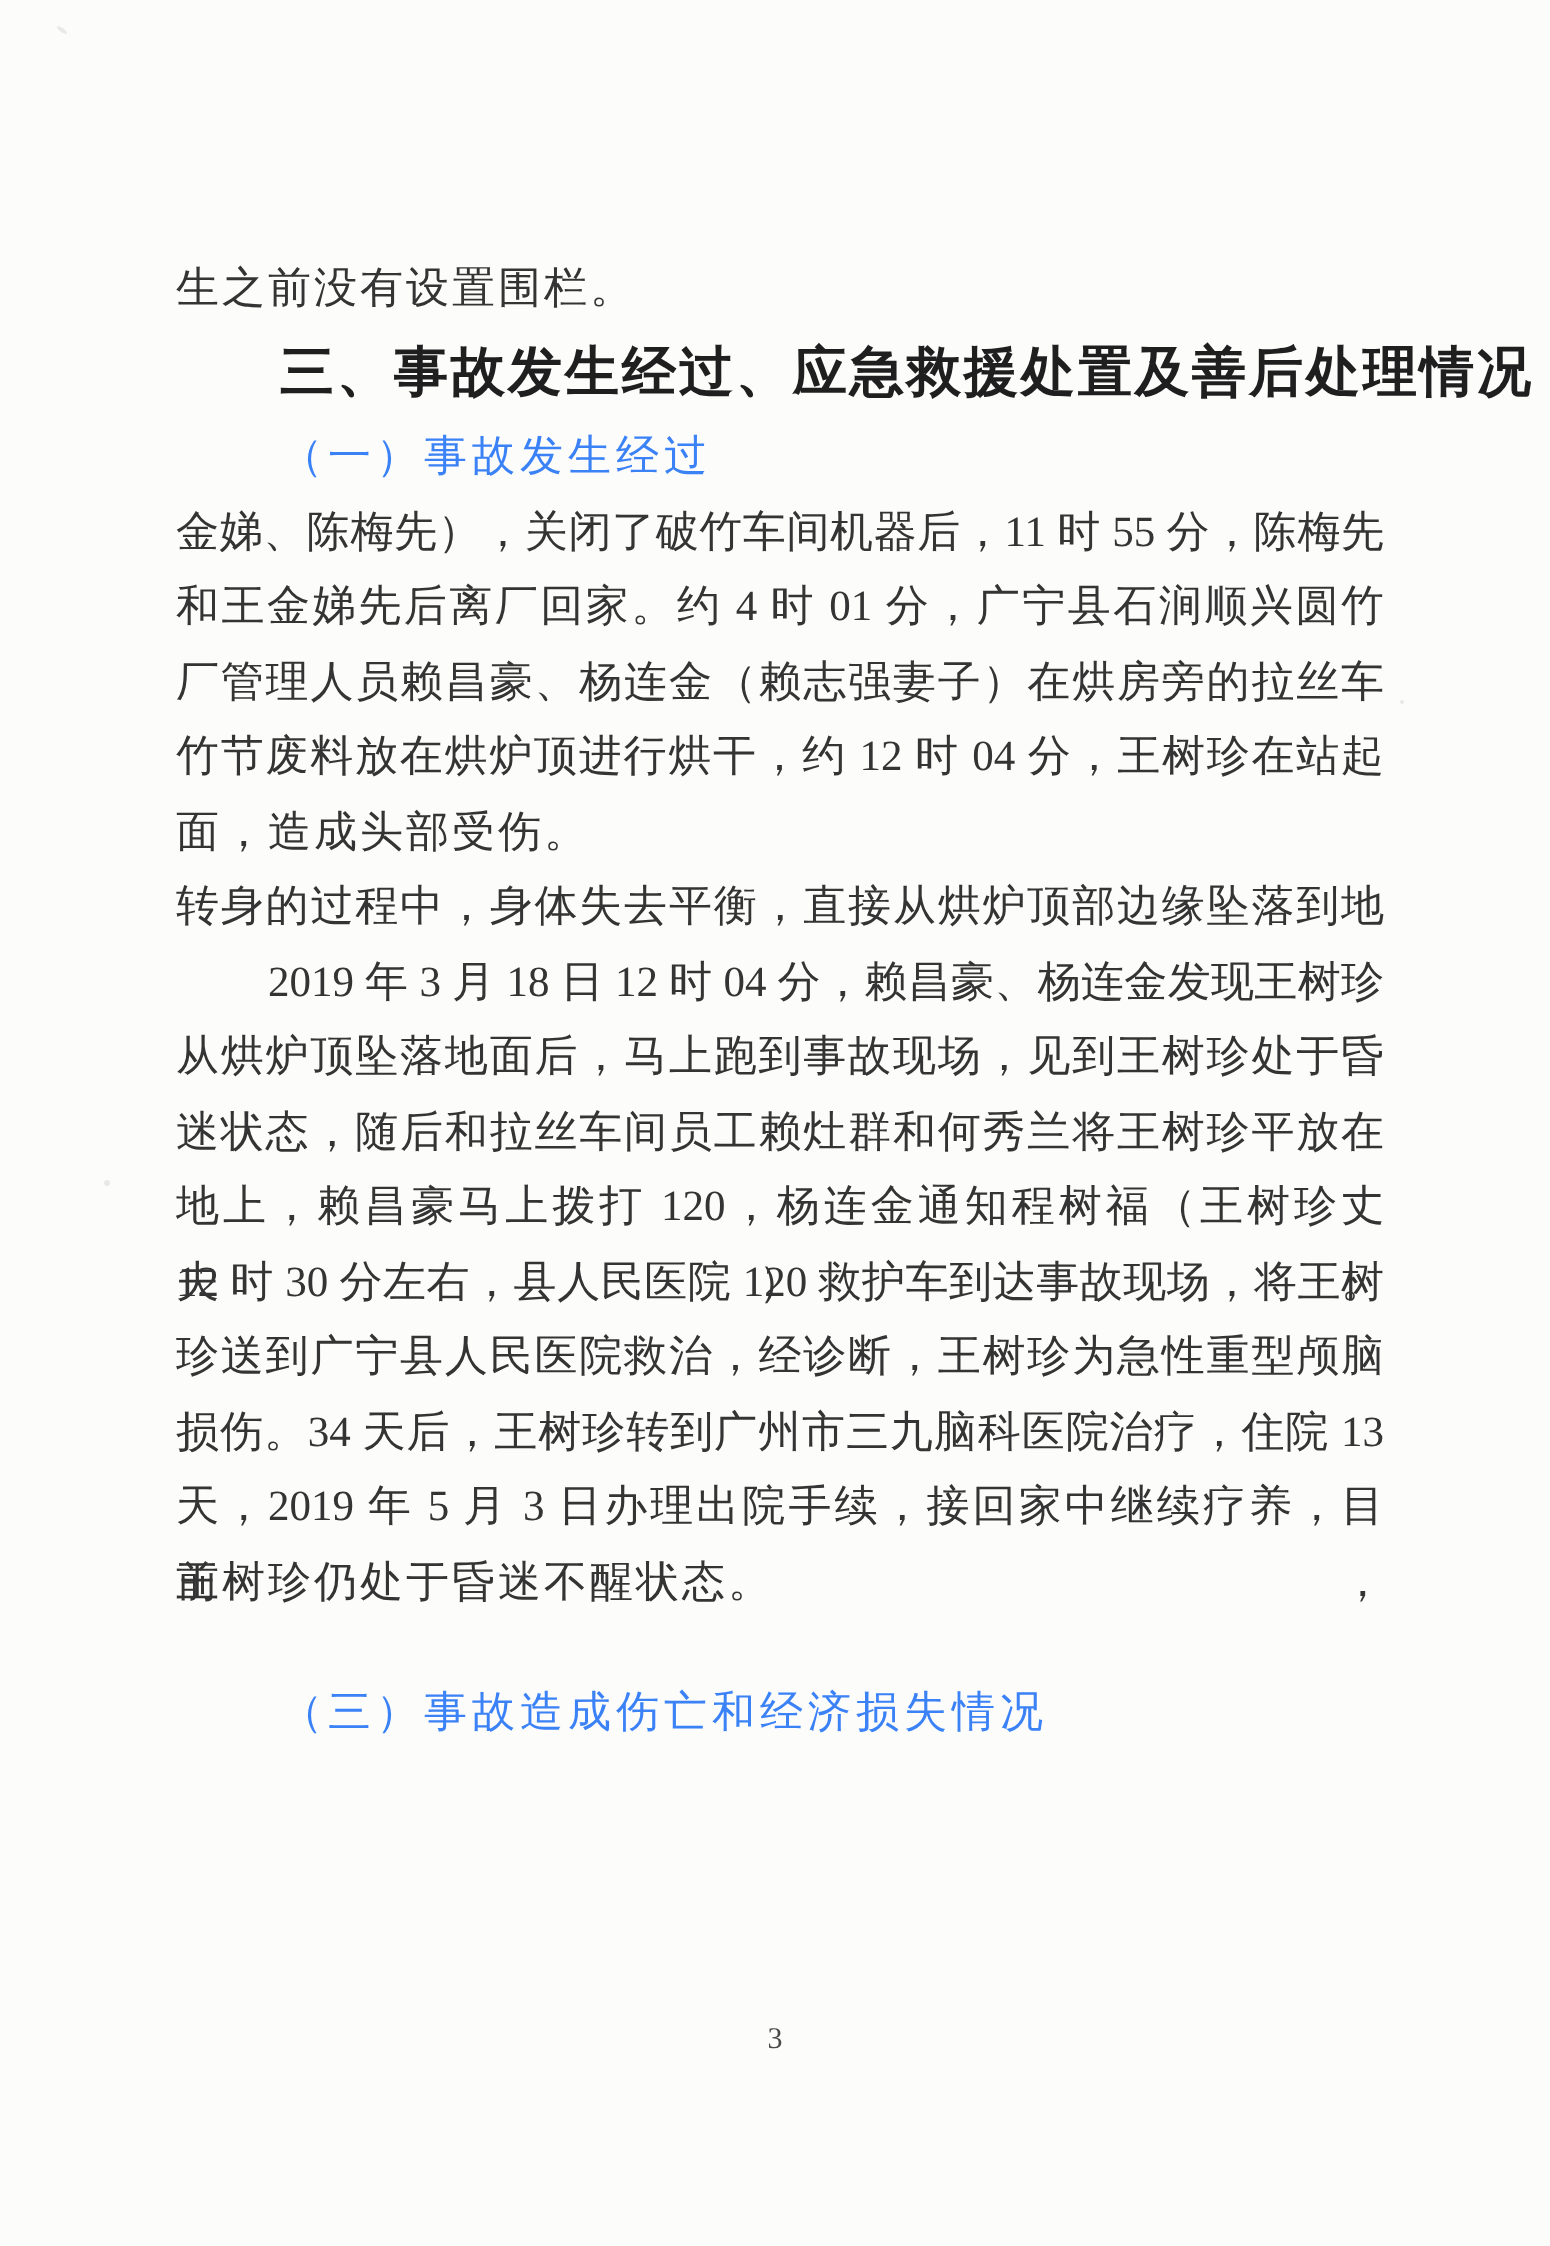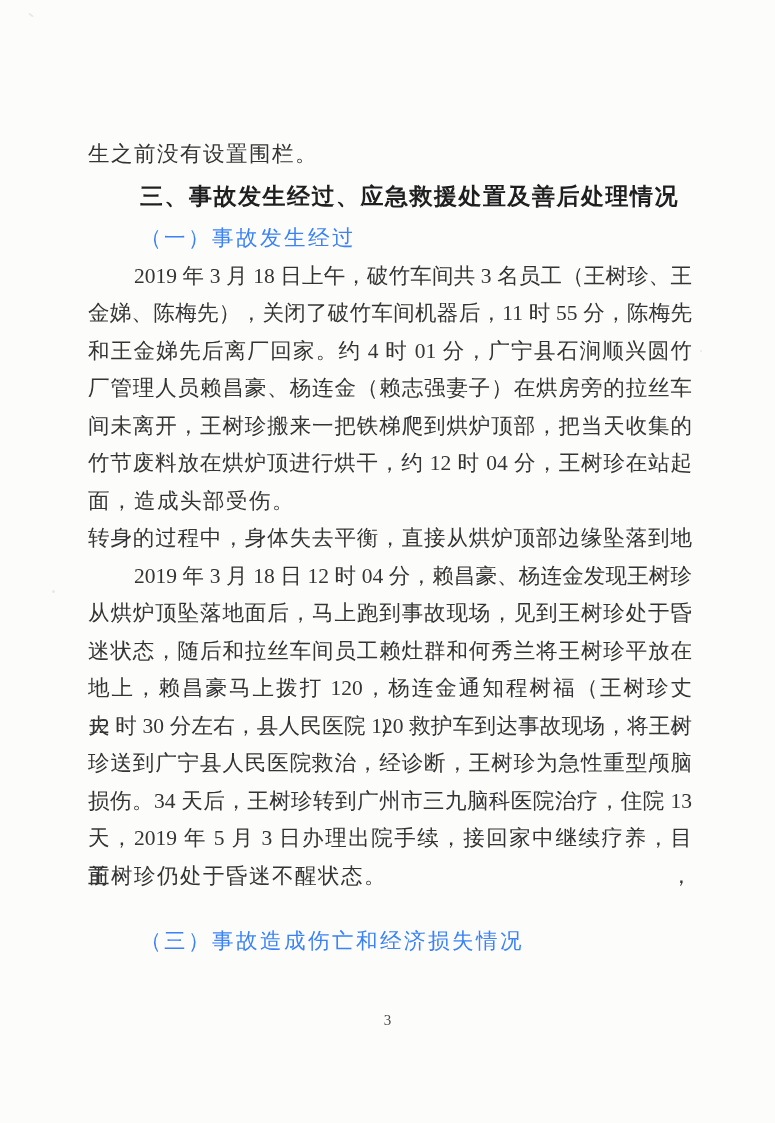--- a/index.html
+++ b/index.html
@@ -23,21 +23,21 @@
     border-radius: 50%;
     opacity: 0.55;
   }
   .speck.s1 { left: 28px;  top: 14px;  width: 6px; height: 2px; transform: rotate(35deg); }
   .speck.s2 { left: 52px;  top: 590px; width: 3px; height: 3px; }
   .speck.s3 { left: 700px; top: 350px; width: 2px; height: 2px; }
 
   .text-block {
     position: absolute;
     left: 88px;
-    top: 136px;
+    top: 126px;
     width: 604px;
     color: #343434;
     font-size: 21.5px;
   }
   .line {
     box-sizing: border-box;
     width: 100%;
     height: 37.5px;
     line-height: 37.5px;
     letter-spacing: 1.5px;
@@ -54,21 +54,21 @@
   }
   
   .line.indent { padding-left: 46px; }
 
   .line.heading {
     height: 44px;
     line-height: 44px;
     padding-left: 52px;
     font-family: "Liberation Sans", "DejaVu Sans", sans-serif;
     font-weight: bold;
-    font-size: 23px;
+    font-size: 27px;
     letter-spacing: 1.5px;
     color: #1f1f1f;
   }
   .line.sub {
     height: 40px;
     line-height: 40px;
     padding-left: 52px;
     letter-spacing: 2.5px;
     color: #3b82f6;
   }
@@ -91,25 +91,23 @@
 <div class="page">
 
   <div class="speck s1"></div>
   <div class="speck s2"></div>
   <div class="speck s3"></div>
 
   <div class="text-block">
     <div class="line">生之前没有设置围栏。</div>
     <div class="line heading">三、事故发生经过、应急救援处置及善后处理情况</div>
     <div class="line sub">（一）事故发生经过</div>
-    <div class="line just indent">2019 年 3 月 18 日上午，破竹车间共 3 名员工（王树珍、王</div>
     <div class="line just">金娣、陈梅先），关闭了破竹车间机器后，11 时 55 分，陈梅先</div>
     <div class="line just">和王金娣先后离厂回家。约 4 时 01 分，广宁县石涧顺兴圆竹</div>
     <div class="line just">厂管理人员赖昌豪、杨连金（赖志强妻子）在烘房旁的拉丝车</div>
-    <div class="line just">间未离开，王树珍搬来一把铁梯爬到烘炉顶部，把当天收集的</div>
     <div class="line just">竹节废料放在烘炉顶进行烘干，约 12 时 04 分，王树珍在站起</div>
     <div class="line">面，造成头部受伤。</div>
     <div class="line just">转身的过程中，身体失去平衡，直接从烘炉顶部边缘坠落到地</div>
     <div class="line just indent">2019 年 3 月 18 日 12 时 04 分，赖昌豪、杨连金发现王树珍</div>
     <div class="line just">从烘炉顶坠落地面后，马上跑到事故现场，见到王树珍处于昏</div>
     <div class="line just">迷状态，随后和拉丝车间员工赖灶群和何秀兰将王树珍平放在</div>
     <div class="line just">地上，赖昌豪马上拨打 120，杨连金通知程树福（王树珍丈夫）。</div>
     <div class="line just">12 时 30 分左右，县人民医院 120 救护车到达事故现场，将王树</div>
     <div class="line just">珍送到广宁县人民医院救治，经诊断，王树珍为急性重型颅脑</div>
     <div class="line just">损伤。34 天后，王树珍转到广州市三九脑科医院治疗，住院 13</div>

